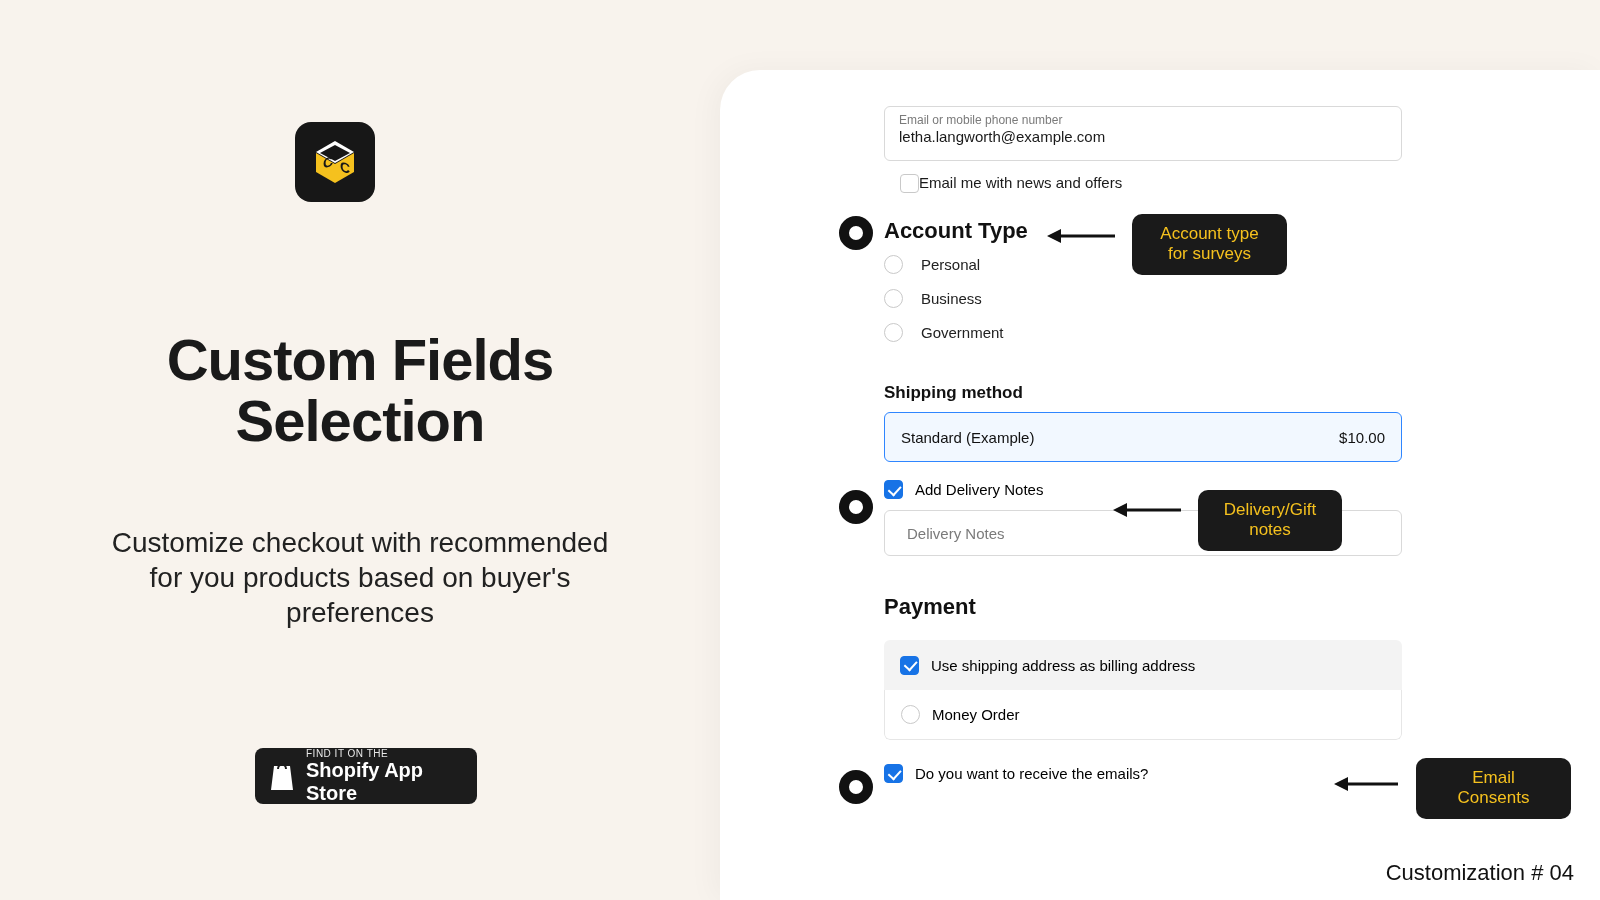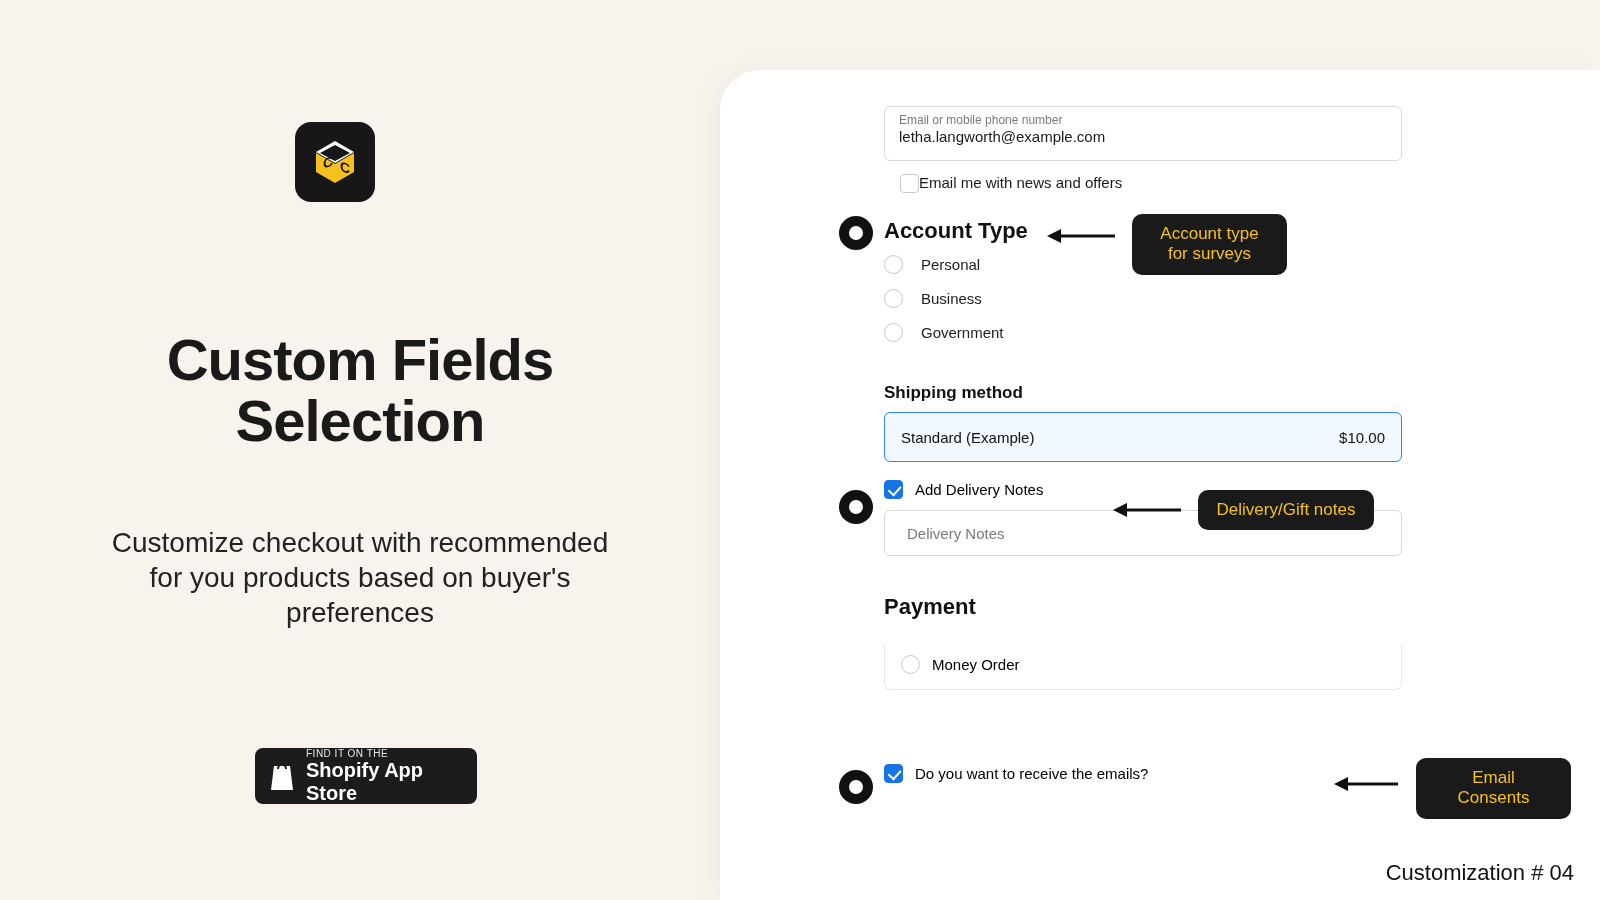--- a/index.html
+++ b/index.html
@@ -172,21 +172,21 @@
   .b2 { left: 839px; top: 490px; }
   .b3 { left: 839px; top: 770px; }
 
   
   .pill {
     position:absolute; background:#1a1a1a; color:#f5c11e;
     border-radius:10px; padding:10px 18px; text-align:center;
     font-size:17px; line-height:1.2;margin-left:10px;
   }
   .p1 { left:1122px; top:214px; width:155px; }
-  .p2 { left:1188px; top:490px; width:176px; }
+  .p2 { left:1188px; top:490px; width:144px; }
   .p3 { left:1406px; top:758px; width:155px; }
 
   .footer-num {
     position:absolute; right: 26px; bottom: 14px;
     font-size: 22px; color:#111;
   }
 
   
   .path-svg { position:absolute; left:0; top:0; pointer-events:none; }
 </style>
@@ -266,20 +266,24 @@
   <div class="deliv-row">
     <span class="cb checked"></span>
     <span>Add Delivery Notes</span>
   </div>
   <div class="deliv-input">
     <span>Delivery Notes</span>
   </div>
 
   <div class="sec-title pay-title">Payment</div>
   <div class="pay-box">
+    <div class="row1">
+      <span class="cb checked"></span>
+      <span>Use shipping address as billing address</span>
+    </div>
     <div class="row2">
       <span class="radio"></span>
       <span>Money Order</span>
     </div>
   </div>
 
   <div class="emails-row">
     <span class="cb checked"></span>
     <span>Do you want to receive the emails?</span>
   </div>

